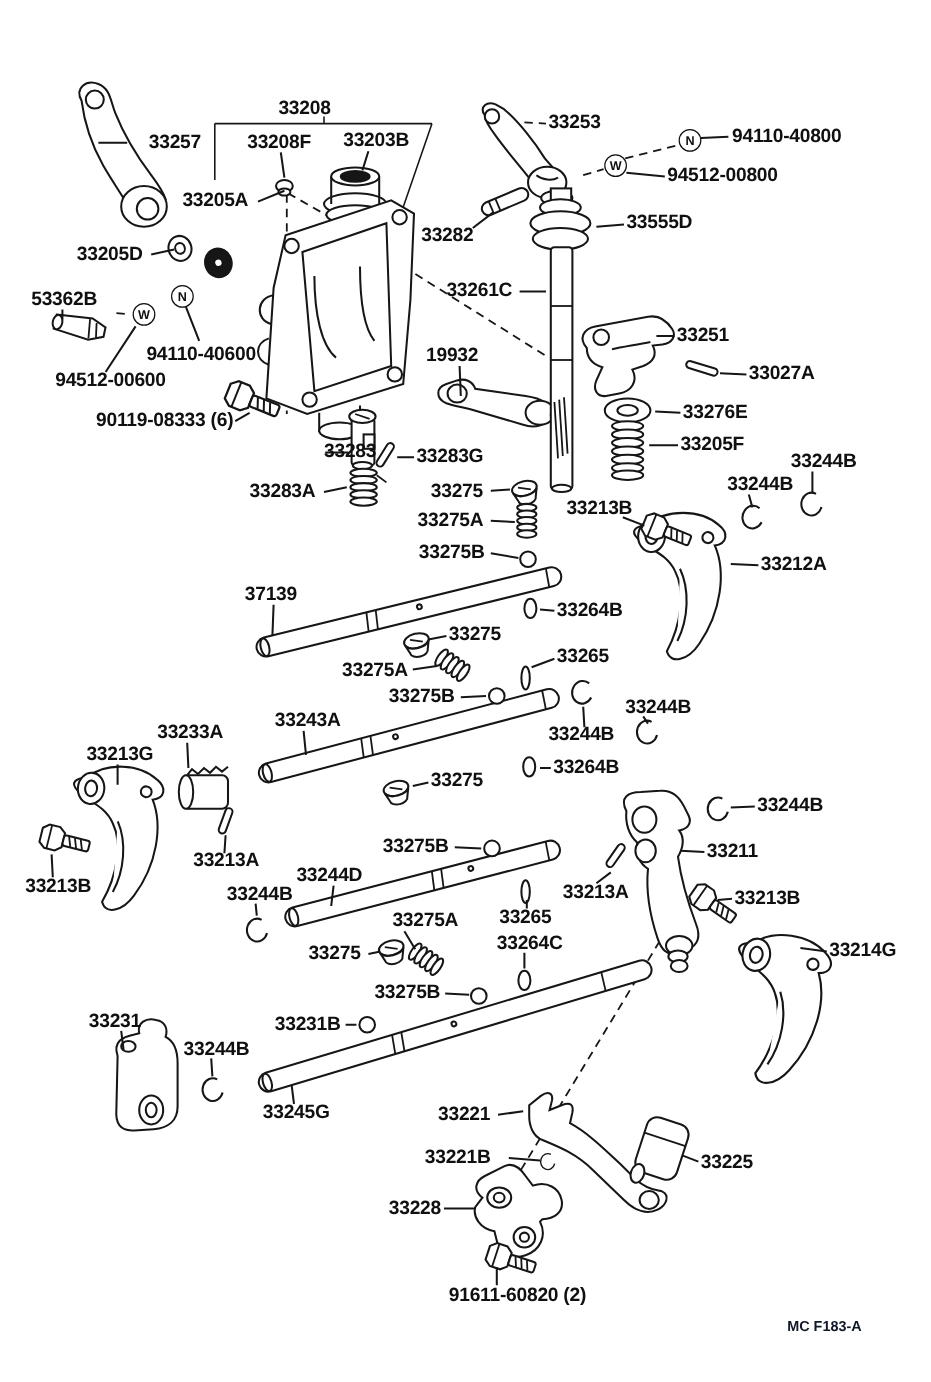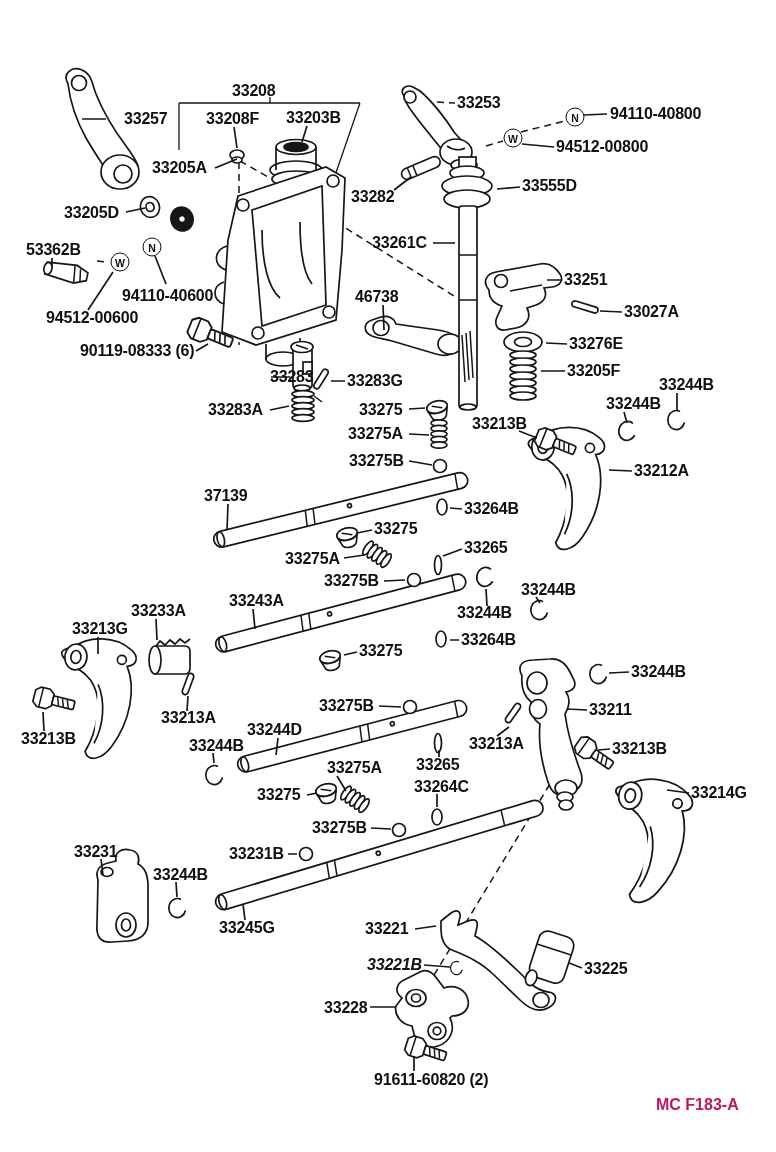--- a/index.html
+++ b/index.html
@@ -9,21 +9,21 @@
   .art path,.art rect,.art ellipse,.art circle,.art polygon{stroke:#161616;stroke-width:1.7;fill:#ffffff;}
   .art line{stroke:#161616;stroke-width:1.5;}
   .art .thin path,.art .thin line{stroke-width:1.3;fill:none;}
   .art .nofill{fill:none;}
   .art .ink{fill:#161616;}
   .lead{stroke:#161616;stroke-width:1.4;fill:none;}
   .dash{stroke:#161616;stroke-width:1.3;stroke-dasharray:7 5;fill:none;}
   .part-label{position:absolute;transform:translateY(-50%);white-space:nowrap;
       font-weight:700;font-size:16px;line-height:1;color:#101010;letter-spacing:-0.2px;}
   .code-label{position:absolute;transform:translateY(-50%);white-space:nowrap;
-      font-weight:700;font-size:16px;color:#be185d;}
+      font-weight:700;font-size:12px;color:#0f172a;}
   .circled{position:absolute;width:17px;height:17px;border:1.7px solid #101010;border-radius:50%;
       background:#fff;display:flex;align-items:center;justify-content:center;
       font-weight:700;font-size:10.5px;color:#101010;transform:translate(-50%,-50%);}
 </style>
 </head>
 <body>
 
 <div class="stage">
 
 <svg class="art" width="776" height="1152" viewBox="0 0 776 1152">
@@ -337,21 +337,21 @@
       <div class="part-label" style="left: 286px; top: 118px;">33203B</div>
       <div class="part-label" style="left: 152px; top: 168px;">33205A</div>
       <div class="part-label" style="left: 64px; top: 213px;">33205D</div>
       <div class="part-label" style="left: 26px; top: 250px;">53362B</div>
       <div class="part-label" style="left: 122px; top: 296px;">94110-40600</div>
       <div class="part-label" style="left: 46px; top: 318px;">94512-00600</div>
       <div class="part-label" style="left: 80px; top: 351px;">90119-08333 (6)</div>
       <div class="part-label" style="left: 226px; top: 377px; margin-left: 44px;">33283</div>
       <div class="part-label" style="left: 347px; top: 381px;">33283G</div>
       <div class="part-label" style="left: 208px; top: 410px;">33283A</div>
-      <div class="part-label" style="left: 355px; top: 297px;">46738</div>
+      <div class="part-label" style="left: 355px; top: 297px;">19932</div>
       <div class="part-label" style="left: 457px; top: 103px;">33253</div>
       <div class="part-label" style="left: 610px; top: 114px;">94110-40800</div>
       <div class="part-label" style="left: 556px; top: 147px;">94512-00800</div>
       <div class="part-label" style="left: 351px; top: 197px;">33282</div>
       <div class="part-label" style="left: 522px; top: 186px;">33555D</div>
       <div class="part-label" style="left: 372px; top: 243px;">33261C</div>
       <div class="part-label" style="left: 564px; top: 280px;">33251</div>
       <div class="part-label" style="left: 624px; top: 312px;">33027A</div>
       <div class="part-label" style="left: 569px; top: 344px;">33276E</div>
       <div class="part-label" style="left: 567px; top: 371px;">33205F</div>
@@ -388,21 +388,21 @@
       <div class="part-label" style="left: 414px; top: 787px;">33264C</div>
       <div class="part-label" style="left: 257px; top: 795px;">33275</div>
       <div class="part-label" style="left: 327px; top: 768px;">33275A</div>
       <div class="part-label" style="left: 312px; top: 828px;">33275B</div>
       <div class="part-label" style="left: 691px; top: 793px;">33214G</div>
       <div class="part-label" style="left: 229px; top: 854px;">33231B</div>
       <div class="part-label" style="left: 74px; top: 852px;">33231</div>
       <div class="part-label" style="left: 153px; top: 875px;">33244B</div>
       <div class="part-label" style="left: 219px; top: 928px;">33245G</div>
       <div class="part-label" style="left: 365px; top: 929px;">33221</div>
-      <div class="part-label" style="left: 367px; top: 965px; font-style: italic;">33221B</div>
+      <div class="part-label" style="left: 354px; top: 965px;">33221B</div>
       <div class="part-label" style="left: 584px; top: 969px;">33225</div>
       <div class="part-label" style="left: 324px; top: 1008px;">33228</div>
       <div class="part-label" style="left: 374px; top: 1080px;">91611-60820 (2)</div>
       <div class="circled" style="left: 120px; top: 262px;">W</div>
       <div class="circled" style="left: 152px; top: 247px;">N</div>
       <div class="circled" style="left: 513px; top: 138px;">W</div>
       <div class="circled" style="left: 575px; top: 117px;">N</div>
     </div>
 
 <div class="code-label" id="drawing-code" style="left: 656px; top: 1105px;">MC F183-A</div>

